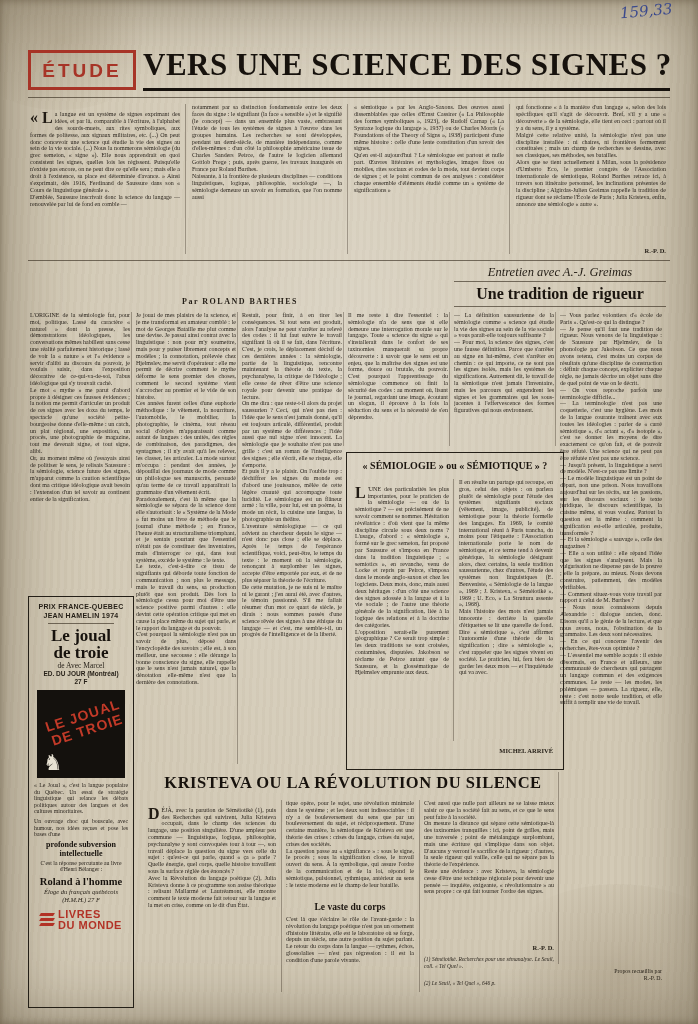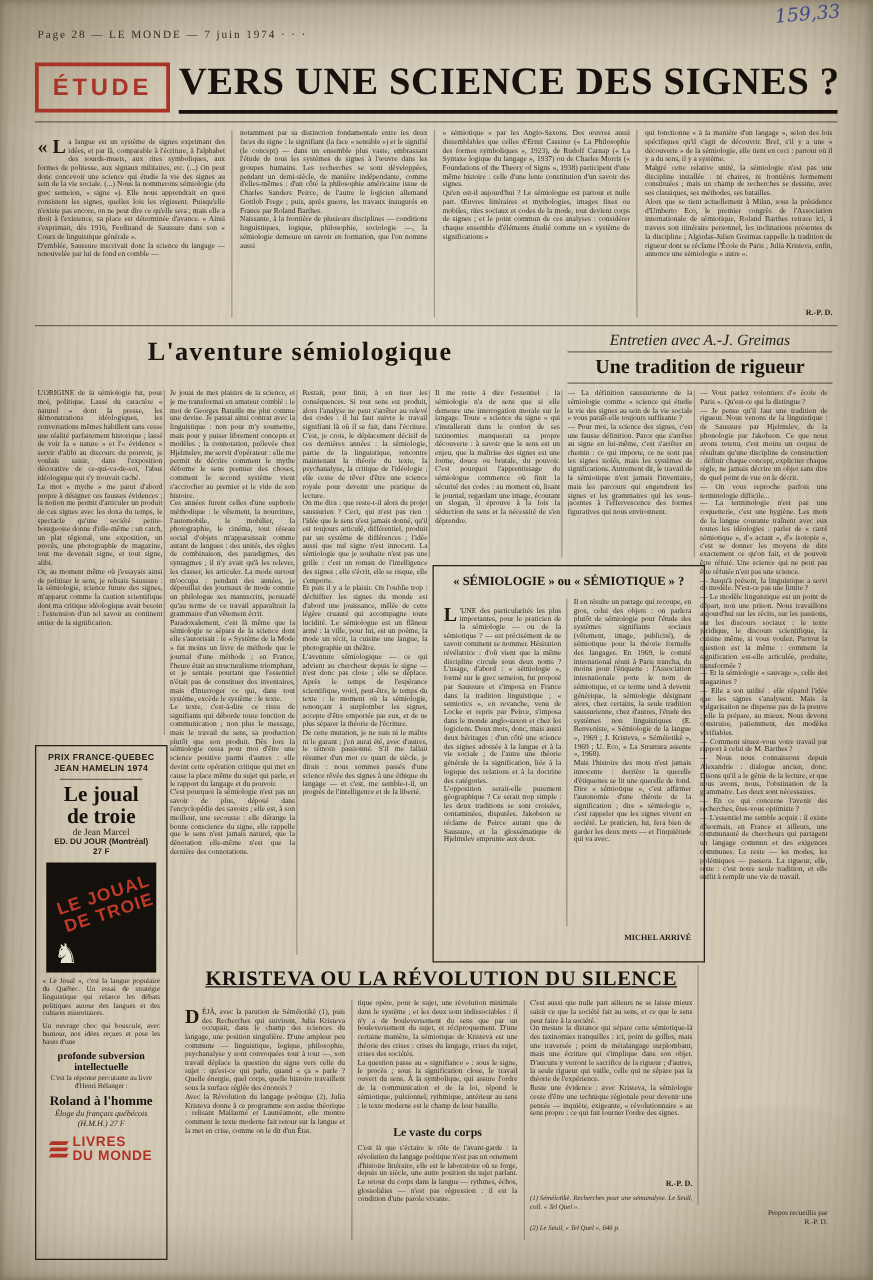--- a/index.html
+++ b/index.html
@@ -63,21 +63,20 @@
   .stain{position:absolute;border-radius:50%;pointer-events:none;}
 </style>
 </head>
 <body>
 
 <div class="page">
 
   <div class="stain" style="left:-40px;top:-30px;width:200px;height:140px;background:radial-gradient(circle,rgba(90,70,40,.18),rgba(0,0,0,0) 70%);"></div>
   <div class="stain" style="right:-50px;bottom:-40px;width:260px;height:180px;background:radial-gradient(circle,rgba(90,70,40,.20),rgba(0,0,0,0) 70%);"></div>
 
-  <div class="t masthead" style="left:30px;top:22px;width:420px;">Page 28  —  LE MONDE  —  7 juin 1974  · · ·</div>
   <div class="t handwrite" style="left:620px;top:4px;">159,33</div>
 
   <div class="t headline" style="left:143px;top:48px;width:530px;">VERS UNE SCIENCE DES SIGNES ?</div>
   <div class="t etude" style="left:28px;top:50px;width:102px;height:34px;">ÉTUDE</div>
   <div class="hr" style="left:143px;top:88px;width:527px;height:3px;background:#17120d;"></div>
   <div class="hr" style="left:28px;top:97px;width:642px;"></div>
 
   <div class="col wide" style="left:30px;top:104px;width:150px;height:152px;">
     <span class="dc">« L</span><span>a langue est un système de signes exprimant des idées, et par là, comparable à l'écriture, à l'alphabet des sourds-muets, aux rites symboliques, aux formes de politesse, aux signaux militaires, etc. (...) On peut donc concevoir une science qui étudie la vie des signes au sein de la vie sociale. (...) Nous la nommerons sémiologie (du grec semeion, « signe »). Elle nous apprendrait en quoi consistent les signes, quelles lois les régissent. Puisqu'elle n'existe pas encore, on ne peut dire ce qu'elle sera ; mais elle a droit à l'existence, sa place est déterminée d'avance. » Ainsi s'exprimait, dès 1916, Ferdinand de Saussure dans son « Cours de linguistique générale ».
 D'emblée, Saussure inscrivait donc la science du langage — renouvelée par lui de fond en comble —</span>
@@ -88,21 +87,21 @@
 Qu'en est-il aujourd'hui ? Le sémiologue est partout et nulle part. Œuvres littéraires et mythologies, images fixes ou mobiles, rites sociaux et codes de la mode, tout devient corps de signes ; et le point commun de ces analyses : considérer chaque ensemble d'éléments étudié comme un « système de significations »</div>
   <div class="col wide" style="left:516px;top:104px;width:150px;height:142px;">qui fonctionne « à la manière d'un langage », selon des lois spécifiques qu'il s'agit de découvrir. Bref, s'il y a une « découverte » de la sémiologie, elle tient en ceci : partout où il y a du sens, il y a système.
 Malgré cette relative unité, la sémiologie n'est pas une discipline installée : ni chaires, ni frontières fermement constituées ; mais un champ de recherches se dessine, avec ses classiques, ses méthodes, ses batailles.
 Alors que se tient actuellement à Milan, sous la présidence d'Umberto Eco, le premier congrès de l'Association internationale de sémiotique, Roland Barthes retrace ici, à travers son itinéraire personnel, les inclinations présentes de la discipline ; Algirdas-Julien Greimas rappelle la tradition de rigueur dont se réclame l'École de Paris ; Julia Kristeva, enfin, annonce une sémiologie « autre ».</div>
   <div class="t sign" style="left:596px;top:247px;width:70px;">R.-P. D.</div>
   <div class="vr" style="left:185px;top:104px;height:150px;"></div>
   <div class="vr" style="left:347px;top:104px;height:150px;"></div>
   <div class="vr" style="left:509px;top:104px;height:150px;"></div>
   <div class="hr" style="left:28px;top:260px;width:642px;"></div>
 
-  <div class="t secTitle" style="left:30px;top:270px;width:420px;">L'aventure  sémiologique</div>
+  <div class="t byline" style="left:30px;top:297px;width:420px;">Par ROLAND BARTHES</div>
 
   <div class="t kicker" style="left:454px;top:265px;width:212px;">Entretien avec A.-J. Greimas</div>
   <div class="hr" style="left:454px;top:281px;width:212px;"></div>
   <div class="t gTitle" style="left:454px;top:285px;width:212px;">Une tradition de rigueur</div>
   <div class="hr" style="left:454px;top:306px;width:212px;"></div>
 
   <div class="col" style="left:30px;top:312px;width:100px;height:276px;">L'ORIGINE de la sémiologie fut, pour moi, politique. Lassé du caractère « naturel » dont la presse, les démonstrations idéologiques, les conversations mêmes habillent sans cesse une réalité parfaitement historique ; lassé de voir la « nature » et l'« évidence » servir d'alibi au discours du pouvoir, je voulais saisir, dans l'exposition décorative de ce-qui-va-de-soi, l'abus idéologique qui s'y trouvait caché.
 Le mot « mythe » me parut d'abord propre à désigner ces fausses évidences ; la notion me permit d'articuler un produit de ces signes avec les doxa du temps, le spectacle qu'une société petite-bourgeoise donne d'elle-même : un catch, un plat régional, une exposition, un procès, une photographie de magazine, tout me devenait signe, et tout signe, alibi.
 Or, au moment même où j'essayais ainsi de politiser le sens, je relisais Saussure : la sémiologie, science future des signes, m'apparut comme la caution scientifique dont ma critique idéologique avait besoin : l'extension d'un tel savoir au continent entier de la signification.</div>
   <div class="col" style="left:136px;top:312px;width:100px;height:452px;">Je jouai de mes plaisirs de la science, et je me transformai en amateur comblé : le mot de Georges Bataille me plut comme une devise. Je passai ainsi contrat avec la linguistique : non pour m'y soumettre, mais pour y puiser librement concepts et modèles ; la connotation, prélevée chez Hjelmslev, me servit d'opérateur : elle me permit de décrire comment le mythe déforme le sens premier des choses, comment le second système vient s'accrocher au premier et le vide de son histoire.
@@ -145,21 +144,21 @@
     <div class="col" style="left:8px;top:26px;width:94px;height:260px;">
       <span class="dc">L</span><span>'UNE des particularités les plus importantes, pour le praticien de la sémiologie — ou de la sémiotique ? — est précisément de ne savoir comment se nommer. Hésitation révélatrice : d'où vient que la même discipline circule sous deux noms ? L'usage, d'abord : « sémiologie », formé sur le grec semeion, fut proposé par Saussure et s'imposa en France dans la tradition linguistique ; « semiotics », en revanche, venu de Locke et repris par Peirce, s'imposa dans le monde anglo-saxon et chez les logiciens. Deux mots, donc, mais aussi deux héritages : d'un côté une science des signes adossée à la langue et à la vie sociale ; de l'autre une théorie générale de la signification, liée à la logique des relations et à la doctrine des catégories.
 L'opposition serait-elle purement géographique ? Ce serait trop simple : les deux traditions se sont croisées, contaminées, disputées. Jakobson se réclame de Peirce autant que de Saussure, et la glossématique de Hjelmslev emprunte aux deux.</span>
     </div>
     <div class="col" style="left:112px;top:26px;width:94px;height:260px;">Il en résulte un partage qui recoupe, en gros, celui des objets : on parlera plutôt de sémiologie pour l'étude des systèmes signifiants sociaux (vêtement, image, publicité), de sémiotique pour la théorie formelle des langages. En 1969, le comité international réuni à Paris trancha, du moins pour l'étiquette : l'Association internationale porte le nom de sémiotique, et ce terme tend à devenir générique, la sémiologie désignant alors, chez certains, la seule tradition saussurienne, chez d'autres, l'étude des systèmes non linguistiques (E. Benveniste, « Sémiologie de la langue », 1969 ; J. Kristeva, « Séméiotikè », 1969 ; U. Eco, « La Struttura assente », 1968).
 Mais l'histoire des mots n'est jamais innocente : derrière la querelle d'étiquettes se lit une querelle de fond. Dire « sémiotique », c'est affirmer l'autonomie d'une théorie de la signification ; dire « sémiologie », c'est rappeler que les signes vivent en société. Le praticien, lui, fera bien de garder les deux mots — et l'inquiétude qui va avec.</div>
     <div class="vr" style="left:106px;top:26px;height:262px;"></div>
     <div class="t sign" style="left:112px;top:294px;width:94px;">MICHEL ARRIVÉ</div>
   </div>
 
-  <div class="t kTitle" style="left:148px;top:774px;width:410px;text-decoration:underline;">KRISTEVA OU LA RÉVOLUTION DU SILENCE</div>
+  <div class="t kTitle" style="left:148px;top:774px;width:410px;">KRISTEVA OU LA RÉVOLUTION DU SILENCE</div>
   <div class="col" style="left:148px;top:800px;width:128px;height:196px;">
     <span class="dc">D</span><span>ÉJÀ, avec la parution de Séméiotikè (1), puis des Recherches qui suivirent, Julia Kristeva occupait, dans le champ des sciences du langage, une position singulière. D'une ampleur peu commune — linguistique, logique, philosophie, psychanalyse y sont convoquées tour à tour —, son travail déplace la question du signe vers celle du sujet : qu'est-ce qui parle, quand « ça » parle ? Quelle énergie, quel corps, quelle histoire travaillent sous la surface réglée des énoncés ?
 Avec la Révolution du langage poétique (2), Julia Kristeva donne à ce programme son assise théorique : relisant Mallarmé et Lautréamont, elle montre comment le texte moderne fait retour sur la langue et la met en crise, comme on le dit d'un État.</span>
   </div>
   <div class="col" style="left:286px;top:800px;width:128px;height:98px;">tique opère, pour le sujet, une révolution minimale dans le système ; et les deux sont indissociables : il n'y a de bouleversement du sens que par un bouleversement du sujet, et réciproquement. D'une certaine manière, la sémiotique de Kristeva est une théorie des crises : crises du langage, crises du sujet, crises des sociétés.
 La question passe au « signifiance » : sous le signe, le procès ; sous la signification close, le travail ouvert du sens. À la symbolique, qui assure l'ordre de la communication et de la loi, répond le sémiotique, pulsionnel, rythmique, antérieur au sens : le texte moderne est le champ de leur bataille.</div>
   <div class="t kSub" style="left:286px;top:902px;width:128px;">Le vaste du corps</div>
   <div class="col" style="left:286px;top:916px;width:128px;height:80px;">C'est là que s'éclaire le rôle de l'avant-garde : la révolution du langage poétique n'est pas un ornement d'histoire littéraire, elle est le laboratoire où se forge, depuis un siècle, une autre position du sujet parlant. Le retour du corps dans la langue — rythmes, échos, glossolalies — n'est pas régression : il est la condition d'une parole vivante.</div>
   <div class="col" style="left:424px;top:800px;width:130px;height:142px;">C'est aussi que nulle part ailleurs ne se laisse mieux saisir ce que la société fait au sens, et ce que le sens peut faire à la société.
 On mesure la distance qui sépare cette sémiotique-là des taxinomies tranquilles : ici, point de grilles, mais une traversée ; point de métalangage surplombant, mais une écriture qui s'implique dans son objet. D'aucuns y verront le sacrifice de la rigueur ; d'autres, la seule rigueur qui vaille, celle qui ne sépare pas la théorie de l'expérience.
@@ -169,21 +168,21 @@
   <div class="t footnote" style="left:424px;top:980px;width:130px;">(2) Le Seuil, « Tel Quel », 646 p.</div>
   <div class="vr" style="left:281px;top:800px;height:192px;"></div>
   <div class="vr" style="left:419px;top:800px;height:192px;"></div>
 
   <div class="ad" style="left:28px;top:596px;width:106px;height:412px;">
     <div class="adPrize">PRIX FRANCE-QUEBEC</div>
     <div class="adPrize">JEAN HAMELIN 1974</div>
     <div class="hr" style="position:static;display:block;width:70%;margin:3px auto;height:1px;"></div>
     <div class="adTitle">Le joual</div>
     <div class="adTitle">de troie</div>
-    <div class="adAuthor">de Jean Marcel</div>
+    <div class="adAuthor">de Avec Marcel</div>
     <div class="adPub">ED. DU JOUR (Montréal)</div>
     <div class="adPub">27 F</div>
     <div class="adCover">
       <div class="adCoverTxt">
         <div>LE JOUAL</div>
         <div>DE TROIE</div>
       </div>
       <div class="adHorse">♞</div>
     </div>
     <div class="adSmall">« Le Joual », c'est la langue populaire du Québec. Un essai de stratégie linguistique qui relance les débats politiques autour des langues et des cultures minoritaires.</div>

